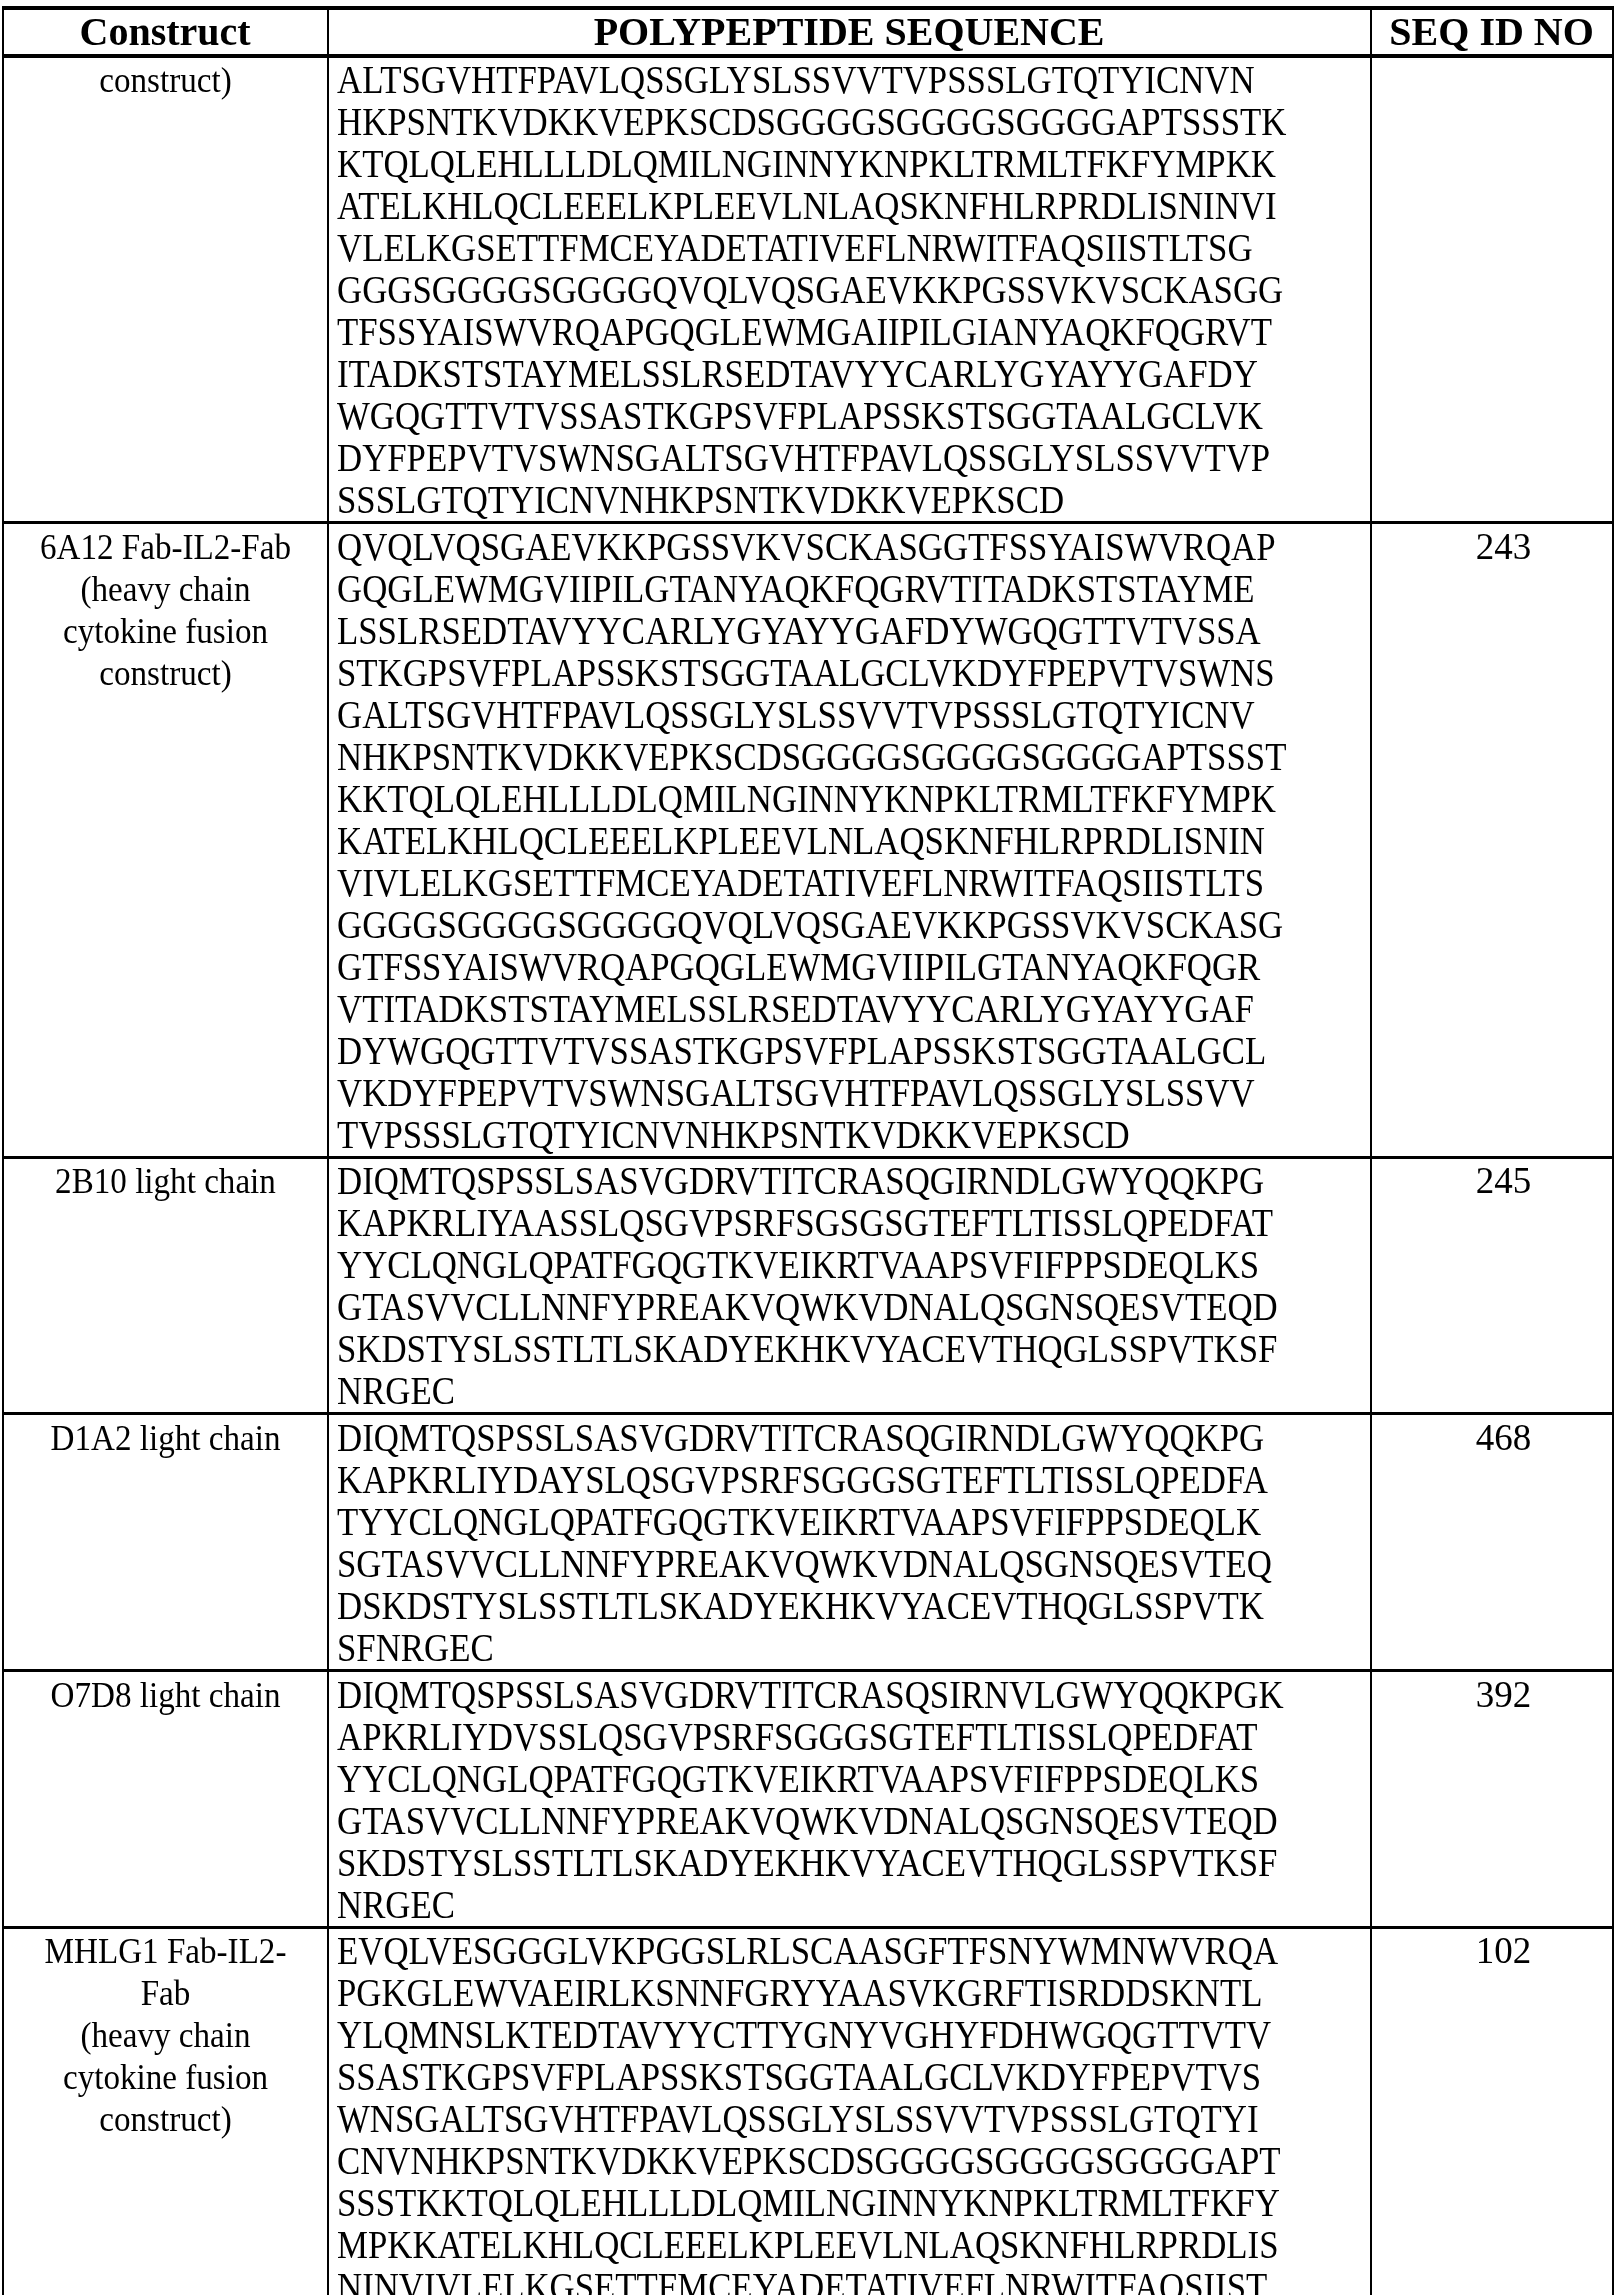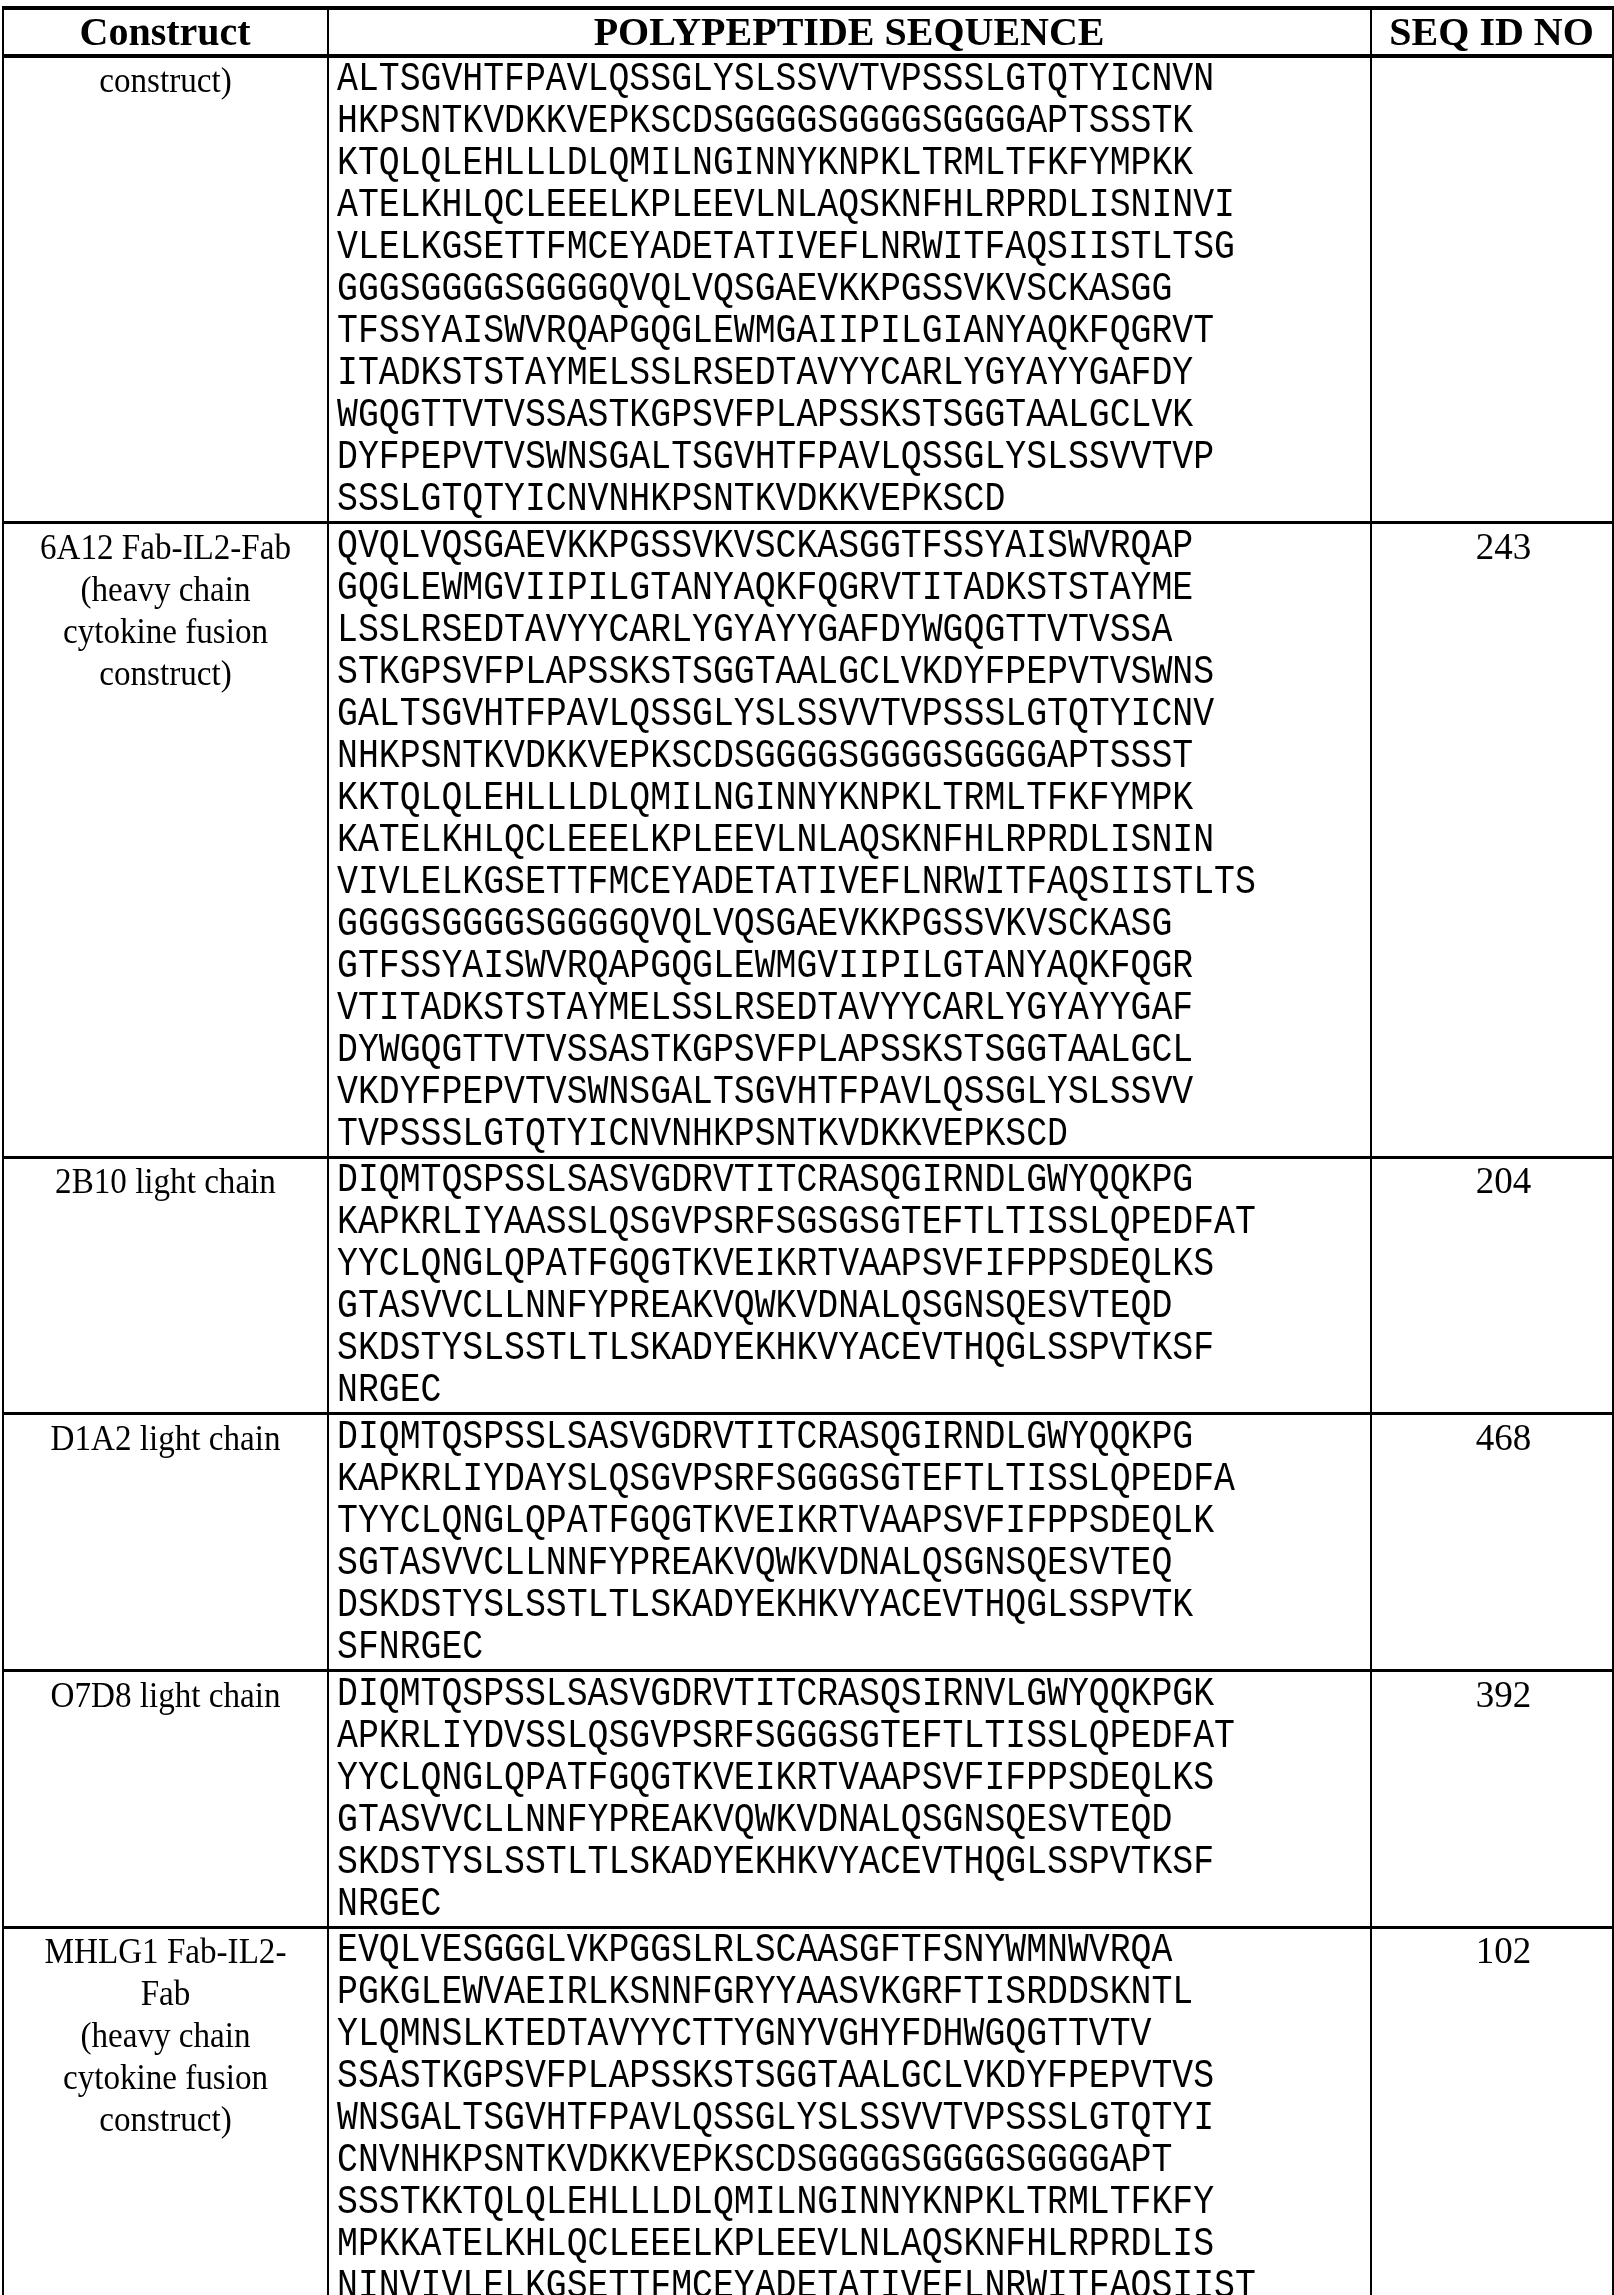--- a/index.html
+++ b/index.html
@@ -46,21 +46,20 @@
   }
   tbody tr:last-child td {
     border-bottom-width: 5.6px;
   }
   td.c-construct {
     text-align: center;
     padding-top: 1.6px;
   }
   td.c-seq {
     padding: 1.6px 1.6px 0 8px;
-    font-family: Liberation Mono, monospace;
   }
   td.c-seqid {
     text-align: center;
     padding-top: 1.6px;
   }
   .label-text {
     font-size: 36px;
     line-height: 42px;
     white-space: pre-line;
     transform: scaleX(0.92);
@@ -156,21 +155,21 @@
     </td>
     <td class="c-seq">
       <div class="seq-text">DIQMTQSPSSLSASVGDRVTITCRASQGIRNDLGWYQQKPG
 KAPKRLIYAASSLQSGVPSRFSGSGSGTEFTLTISSLQPEDFAT
 YYCLQNGLQPATFGQGTKVEIKRTVAAPSVFIFPPSDEQLKS
 GTASVVCLLNNFYPREAKVQWKVDNALQSGNSQESVTEQD
 SKDSTYSLSSTLTLSKADYEKHKVYACEVTHQGLSSPVTKSF
 NRGEC</div>
     </td>
     <td class="c-seqid">
-      <div class="seqid-text">204</div>
+      <div class="seqid-text">245</div>
     </td>
   </tr>
 
   <tr>
     <td class="c-construct">
       <div class="label-text">D1A2 light chain</div>
     </td>
     <td class="c-seq">
       <div class="seq-text">DIQMTQSPSSLSASVGDRVTITCRASQGIRNDLGWYQQKPG
 KAPKRLIYDAYSLQSGVPSRFSGGGSGTEFTLTISSLQPEDFA

